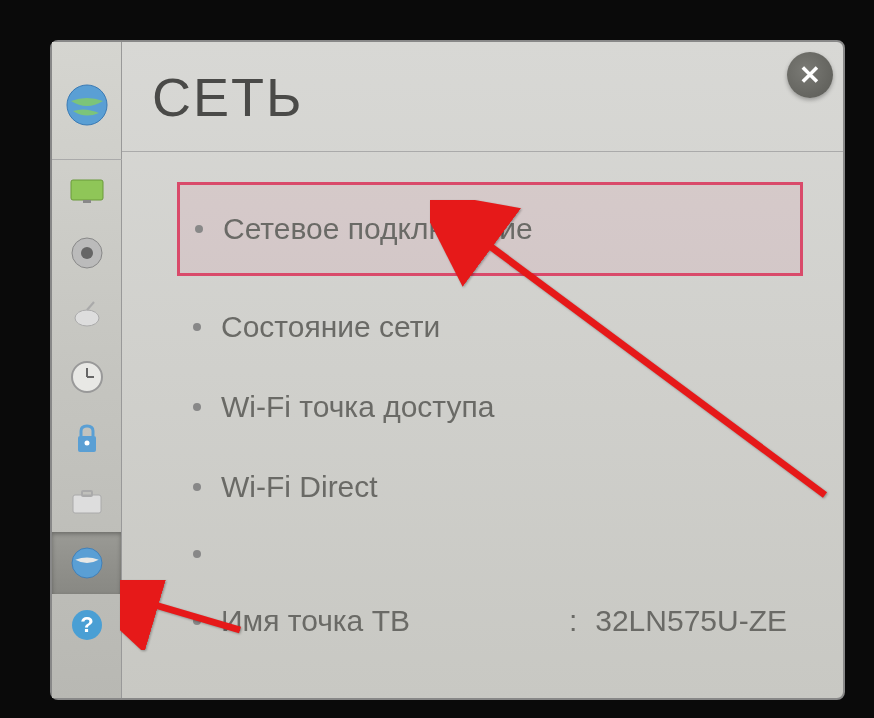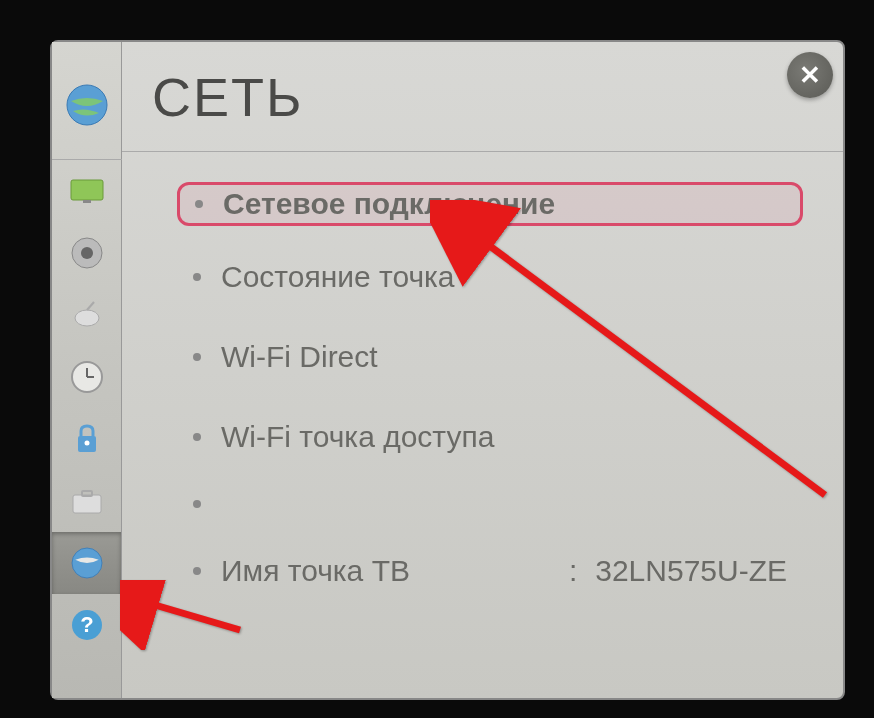--- a/index.html
+++ b/index.html
@@ -94,23 +94,22 @@
       align-items: center;
       font-size: 30px;
       color: #6a6a66;
       padding: 12px 16px;
       cursor: pointer;
       position: relative;
     }
     .menu-item.highlighted {
       border: 3px solid #d94a6a;
       background: rgba(220,140,160,0.15);
-      border-radius: 12px;
-      padding: 2px 15px;
-      font-weight: bold;
+      border-radius: 0;
+      padding: 27px 15px;
     }
     .menu-item .bullet {
       width: 8px;
       height: 8px;
       background: #888;
       border-radius: 50%;
       margin-right: 20px;
       flex-shrink: 0;
     }
     .menu-item .label {
@@ -214,29 +213,29 @@
       </div>
     </div>
 
     <div class="menu-list">
       <div class="menu-item highlighted">
         <span class="bullet"></span>
         <span class="label">Сетевое подключение</span>
       </div>
       <div class="menu-item">
         <span class="bullet"></span>
-        <span class="label">Состояние точка</span>
+        <span class="label">Состояние сети</span>
+      </div>
+      <div class="menu-item">
+        <span class="bullet"></span>
+        <span class="label">Wi-Fi точка доступа</span>
       </div>
       <div class="menu-item">
         <span class="bullet"></span>
         <span class="label">Wi-Fi Direct</span>
-      </div>
-      <div class="menu-item">
-        <span class="bullet"></span>
-        <span class="label">Wi-Fi точка доступа</span>
       </div>
       <div class="menu-item">
         <span class="bullet"></span>
       </div>
       <div class="menu-item">
         <span class="bullet"></span>
         <span class="label">Имя точка ТВ</span>
         <span class="colon">:</span>
         <span class="value">32LN575U-ZE</span>
       </div>

